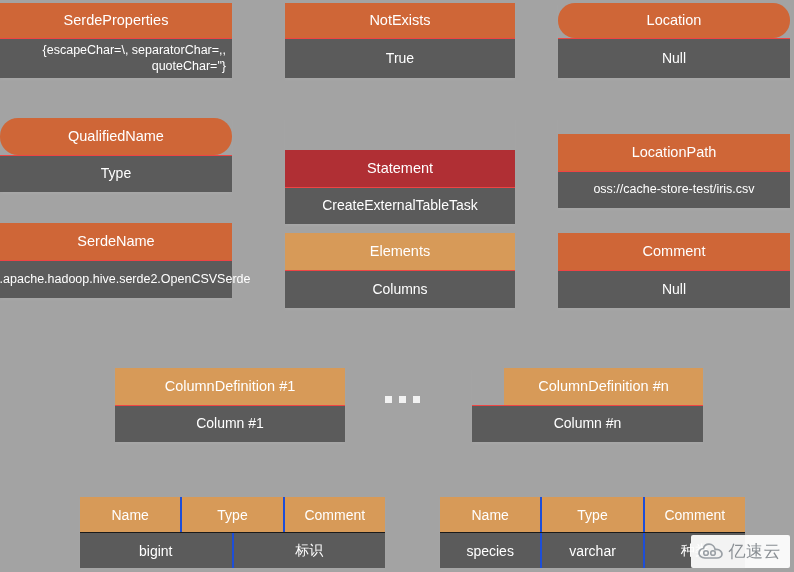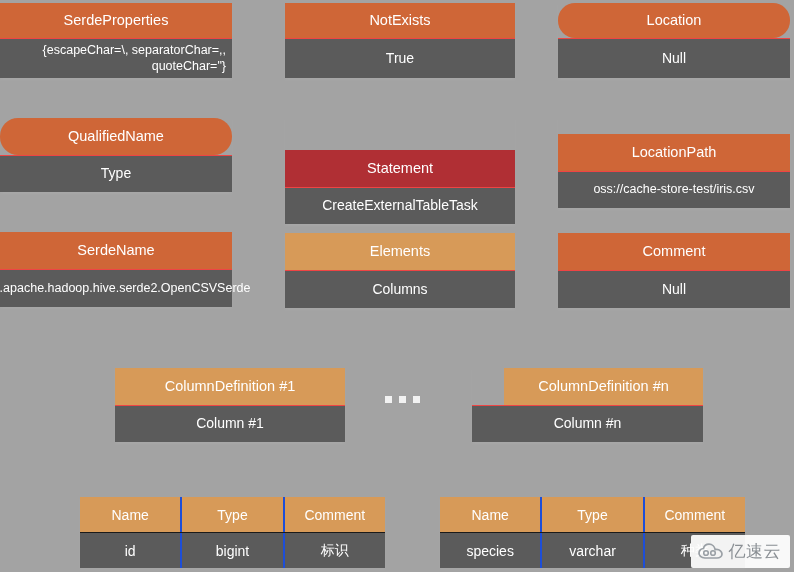--- a/index.html
+++ b/index.html
@@ -139,21 +139,21 @@
   <div class="node" style="left:285px; top:118px; width:230px;">
     <div class="hdr c-red" style="height:37px;margin-top:32px;">Statement</div>
     <div class="bdy" style="height:37px;">CreateExternalTableTask</div>
   </div>
 
   <div class="node" style="left:558px; top:118px; width:232px;">
     <div class="hdr c-orange" style="height:37px;margin-top:16px;">LocationPath</div>
     <div class="bdy small" style="height:37px;">oss://cache-store-test/iris.csv</div>
   </div>
 
-  <div class="node" style="left:0px; top:232px; width:232px;">
+  <div class="node" style="left:0px; top:223px; width:232px;">
     <div class="hdr c-orange" style="height:37px;">SerdeName</div>
     <div class="bdy small" style="height:38px; padding:0 2px;">org.apache.hadoop.hive.serde2.OpenCSVSerde</div>
   </div>
 
   <div class="node" style="left:285px; top:233px; width:230px;">
     <div class="hdr c-tan" style="height:37px;">Elements</div>
     <div class="bdy" style="height:38px;">Columns</div>
   </div>
 
   <div class="node" style="left:558px; top:233px; width:232px;">
@@ -177,21 +177,20 @@
     <div class="bdy" style="height:37px;">Column #n</div>
   </div>
 
   <div class="ctable" style="left:80px; top:497px; width:305px;">
     <div class="trow head">
       <div class="cell">Name</div>
       <div class="cell">Type</div>
       <div class="cell">Comment</div>
     </div>
     <div class="trow data">
-      <div class="cell">id</div>
       <div class="cell">bigint</div>
       <div class="cell">标识</div>
     </div>
   </div>
 
   <div class="ctable" style="left:440px; top:497px; width:305px;">
     <div class="trow head">
       <div class="cell">Name</div>
       <div class="cell">Type</div>
       <div class="cell">Comment</div>

